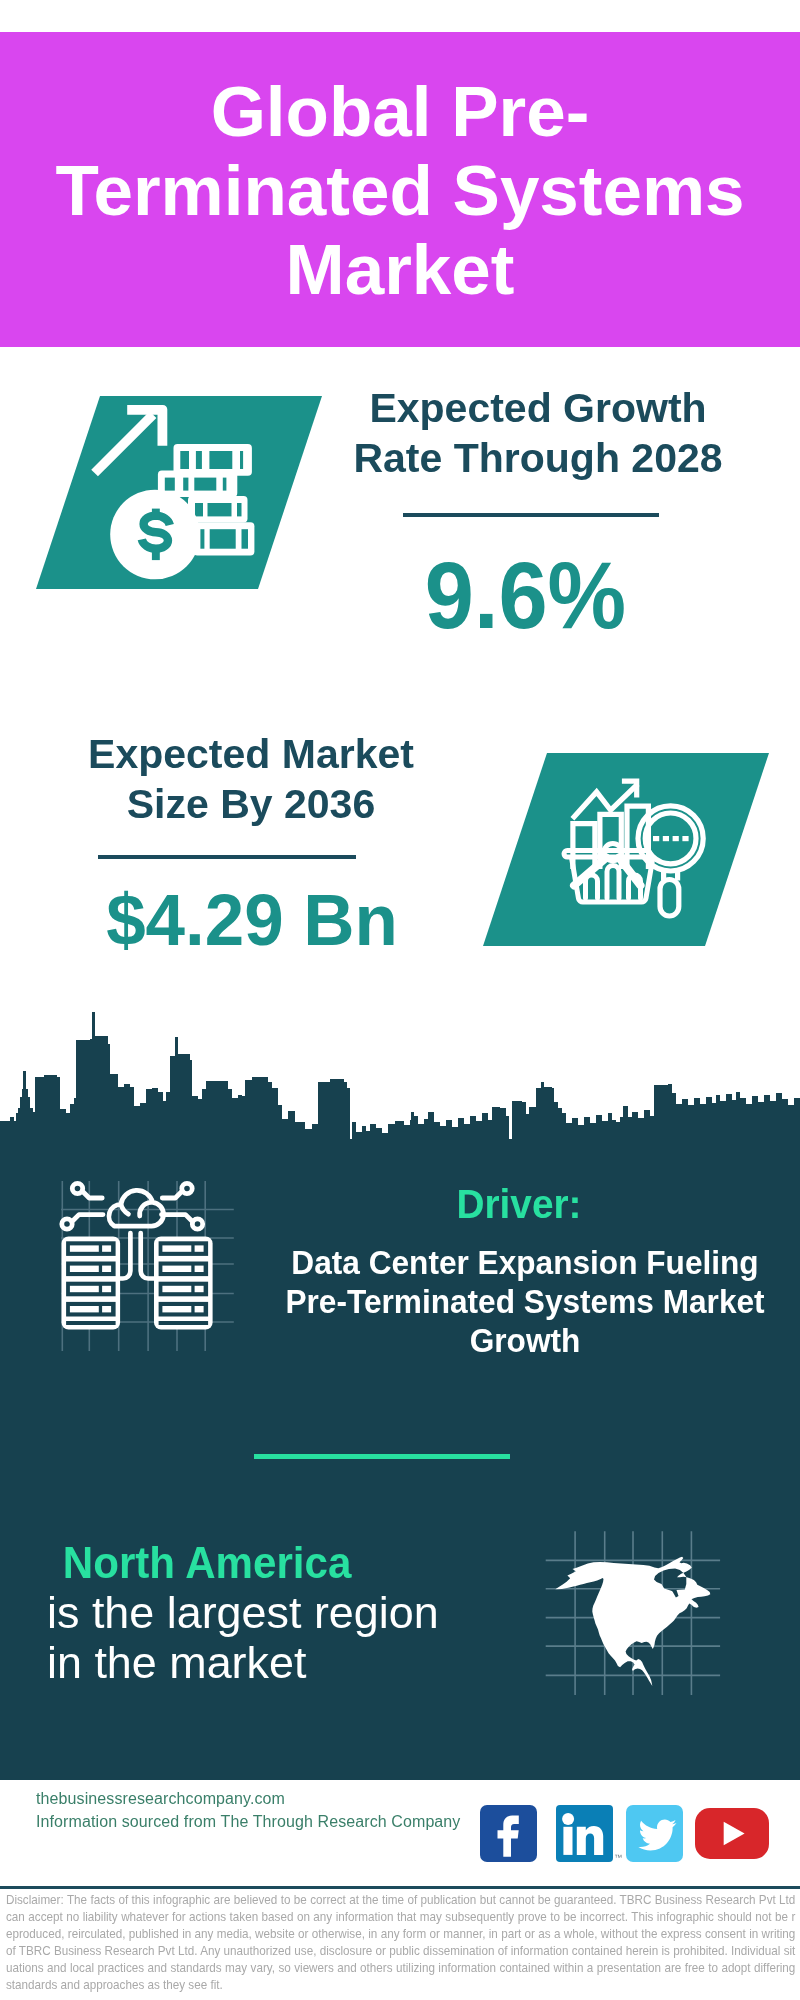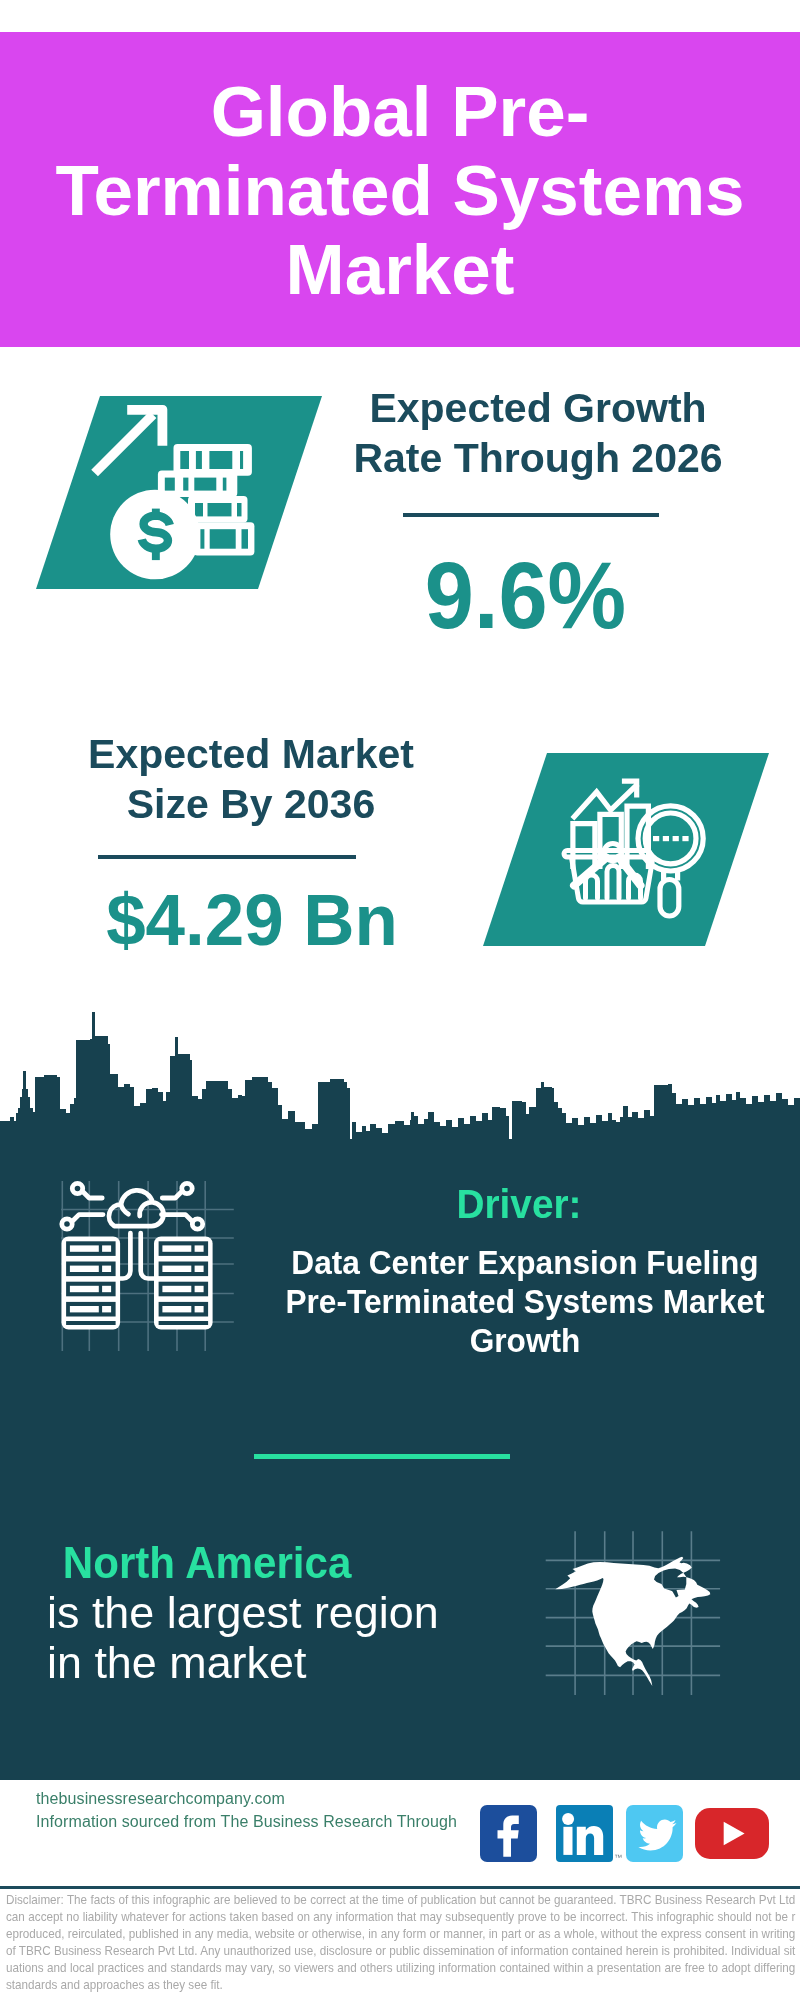--- a/index.html
+++ b/index.html
@@ -92,21 +92,21 @@
 
       <circle cx="155.0" cy="534.5" r="44.8" fill="#fff"></circle>
       <path fill="none" stroke="#1b918a" stroke-width="8.4" stroke-linecap="butt" d="M169.8 525.0 a15.0 11.2 0 0 0 -14.0 -9.4 a12.2 8.3 0 0 0 0 16.6
                a12.2 8.3 0 0 1 0 16.6 a15.0 11.2 0 0 1 -14.0 -9.4"></path>
       <rect x="151.9" y="508.6" width="7.9" height="11.0" fill="#1b918a"></rect>
       <rect x="151.9" y="549.0" width="7.9" height="11.1" fill="#1b918a"></rect>
     </svg>
   </div>
 
   <div class="stat-label" style="left:338px; top:383px; width:400px;">
-    <span>Expected Growth Rate Through 2026</span>
+    <span>Expected Growth Rate Through 2028</span>
   </div>
   <div class="divider" style="left:403px; top:513px; width:256px;"></div>
   <div class="stat-value" style="left:338px; top:548px; width:375px; font-size:95px; line-height:95px; transform:scaleX(0.93); transform-origin:50% 0;">9.6%</div>
 
   <div class="stat-label" style="left:51px; top:729px; width:400px;">
     <span>Expected Market Size By 2036</span>
   </div>
   <div class="divider" style="left:98px; top:855px; width:258px;"></div>
   <div class="stat-value" style="left:52px; top:884px; width:400px; font-size:72px; line-height:72px; transform:scaleX(0.985); transform-origin:50% 0;">$4.29 Bn</div>
 
@@ -234,21 +234,21 @@
   </div>
   <svg class="ico" viewBox="540 1525 185 170" width="185" height="170" style="position:absolute;left:540px;top:1525px;">
     <g stroke="#5a7d8b" stroke-width="1.6" fill="none">
       <path d="M575.1 1531.2 V1695 M604.7 1531.2 V1695 M633.0 1531.2 V1695 M662.3 1531.2 V1695 M691.4 1531.2 V1695"></path>
       <path d="M545.7 1560.4 H720.1 M545.7 1588.8 H720.1 M545.7 1617.6 H720.1 M545.7 1646.1 H720.1 M545.7 1675.4 H720.1"></path>
     </g>
     <path fill="#ffffff" fill-rule="evenodd" d="M 555.3 1589.3 L 562.7 1584.4 L 566.6 1581.8 L 570.2 1578.2 L 567.4 1575.5 L 571.2 1573.8 L 575.9 1571.2 L 572.5 1569.1 L 577.2 1567.4 L 581.8 1565.7 L 587.8 1563.6 L 593.5 1562.3 L 599.9 1561.9 L 606.9 1562.3 L 613.7 1563.0 L 621.1 1563.6 L 628.6 1564.0 L 636.0 1564.4 L 643.4 1564.9 L 649.4 1565.7 L 654.5 1567.4 L 658.3 1568.3 L 662.1 1567.0 L 665.7 1565.3 L 669.3 1563.2 L 673.1 1561.0 L 677.0 1558.9 L 679.9 1557.6 L 682.1 1556.8 L 683.3 1558.1 L 681.6 1560.2 L 679.5 1562.3 L 681.2 1563.2 L 683.8 1562.7 L 686.9 1563.6 L 690.1 1565.3 L 691.8 1567.4 L 689.7 1569.5 L 686.9 1571.2 L 684.2 1572.5 L 681.2 1573.8 L 678.7 1575.5 L 677.0 1577.2 L 679.9 1577.2 L 683.3 1576.8 L 686.9 1577.2 L 690.6 1578.5 L 693.9 1580.1 L 696.1 1582.3 L 697.3 1584.8 L 699.9 1586.1 L 703.3 1587.8 L 707.1 1589.9 L 709.7 1592.0 L 710.3 1594.2 L 708.0 1595.4 L 704.6 1596.3 L 701.2 1596.7 L 697.8 1597.1 L 694.4 1598.0 L 691.4 1599.3 L 693.5 1601.0 L 696.1 1602.7 L 697.8 1604.8 L 698.6 1606.9 L 696.5 1607.7 L 693.9 1606.9 L 691.4 1604.8 L 689.3 1603.5 L 688.0 1605.6 L 686.7 1608.2 L 684.6 1610.3 L 682.1 1612.0 L 679.5 1613.3 L 677.4 1615.4 L 675.7 1617.9 L 674.0 1620.5 L 671.9 1622.6 L 669.3 1624.7 L 666.8 1626.9 L 664.2 1629.0 L 661.7 1631.1 L 659.1 1633.2 L 657.0 1635.8 L 655.7 1638.7 L 654.9 1641.7 L 654.5 1644.7 L 653.6 1647.2 L 652.8 1648.9 L 651.5 1646.8 L 650.2 1644.3 L 648.5 1642.6 L 646.4 1641.7 L 644.3 1642.1 L 641.7 1643.0 L 639.2 1642.1 L 636.6 1641.3 L 634.1 1642.6 L 631.5 1644.3 L 629.0 1646.4 L 626.9 1648.9 L 625.6 1651.5 L 626.4 1654.0 L 628.6 1656.2 L 631.1 1657.9 L 633.7 1659.6 L 636.2 1660.4 L 638.3 1659.1 L 640.4 1660.0 L 642.1 1662.1 L 643.4 1665.1 L 645.1 1668.5 L 647.2 1672.3 L 649.4 1676.1 L 651.1 1679.9 L 651.9 1683.8 L 652.3 1685.9 L 650.6 1683.3 L 648.9 1680.4 L 647.2 1677.4 L 645.5 1674.8 L 643.8 1672.3 L 642.1 1670.2 L 640.0 1668.9 L 637.5 1668.5 L 634.9 1669.3 L 632.8 1671.0 L 632.0 1669.3 L 633.2 1666.8 L 634.5 1664.6 L 633.2 1662.5 L 630.7 1661.3 L 627.7 1661.3 L 624.7 1663.0 L 622.2 1665.1 L 620.1 1667.2 L 617.9 1665.9 L 616.7 1663.4 L 615.0 1660.4 L 612.8 1657.9 L 610.7 1655.7 L 608.6 1653.2 L 606.9 1650.2 L 605.2 1647.2 L 603.5 1644.3 L 602.2 1641.3 L 601.0 1638.3 L 599.7 1635.4 L 598.8 1632.4 L 598.0 1629.4 L 596.7 1626.4 L 595.4 1623.5 L 594.6 1620.5 L 593.7 1617.5 L 592.9 1614.5 L 592.3 1611.6 L 592.5 1608.6 L 593.3 1605.6 L 594.6 1602.7 L 595.9 1599.7 L 597.1 1596.7 L 598.4 1593.7 L 599.7 1590.8 L 601.0 1587.8 L 602.2 1584.8 L 603.1 1581.8 L 603.5 1578.9 L 602.7 1578.0 L 600.1 1579.3 L 597.1 1580.6 L 593.7 1581.4 L 590.3 1582.3 L 586.9 1583.1 L 583.5 1584.0 L 580.1 1584.8 L 576.8 1585.7 L 573.4 1586.5 L 569.5 1587.4 L 565.7 1588.2 L 561.9 1589.1 Z M 661.5 1584.0 L 664.2 1588.6 L 671.2 1590.8 L 672.5 1591.4 L 675.9 1597.6 L 678.5 1596.1 L 676.5 1589.9 L 684.8 1589.5 L 686.3 1584.0 L 686.3 1577.0 L 683.5 1572.9 L 679.9 1570.0 L 675.1 1568.5 L 668.9 1568.9 L 663.6 1570.6 L 658.5 1572.9 L 655.1 1575.9 L 654.0 1579.5 L 656.6 1582.1 Z"></path>
   </svg>
 
   <div class="footer">
-    <div class="src">Information sourced from The Business Research Through</div>
+    <div class="src">Information sourced from The Through Research Company</div>
     <div class="src src2">thebusinessresearchcompany.com</div>
 
     <a class="social fb">
       <svg viewBox="0 0 57 57" width="57" height="57">
         <rect x="0" y="0" width="57" height="57" rx="7" fill="#1c4e9c"></rect>
         <path fill="#fff" d="M23.3 51.7 V33.5 h-5.8 v-8.2 h5.8 v-5.6 c0-5.6 3.4-9.1 8.9-9.1 h6.6 v8.5 h-4.6 c-2.4 0-3.2 1.2-3.2 3.4 v2.8 h7.7 l-1.0 8.2 h-6.7 v18.2 z"></path>
       </svg>
     </a>
     <a class="social li">
       <svg viewBox="0 0 57 57" width="57" height="57">

